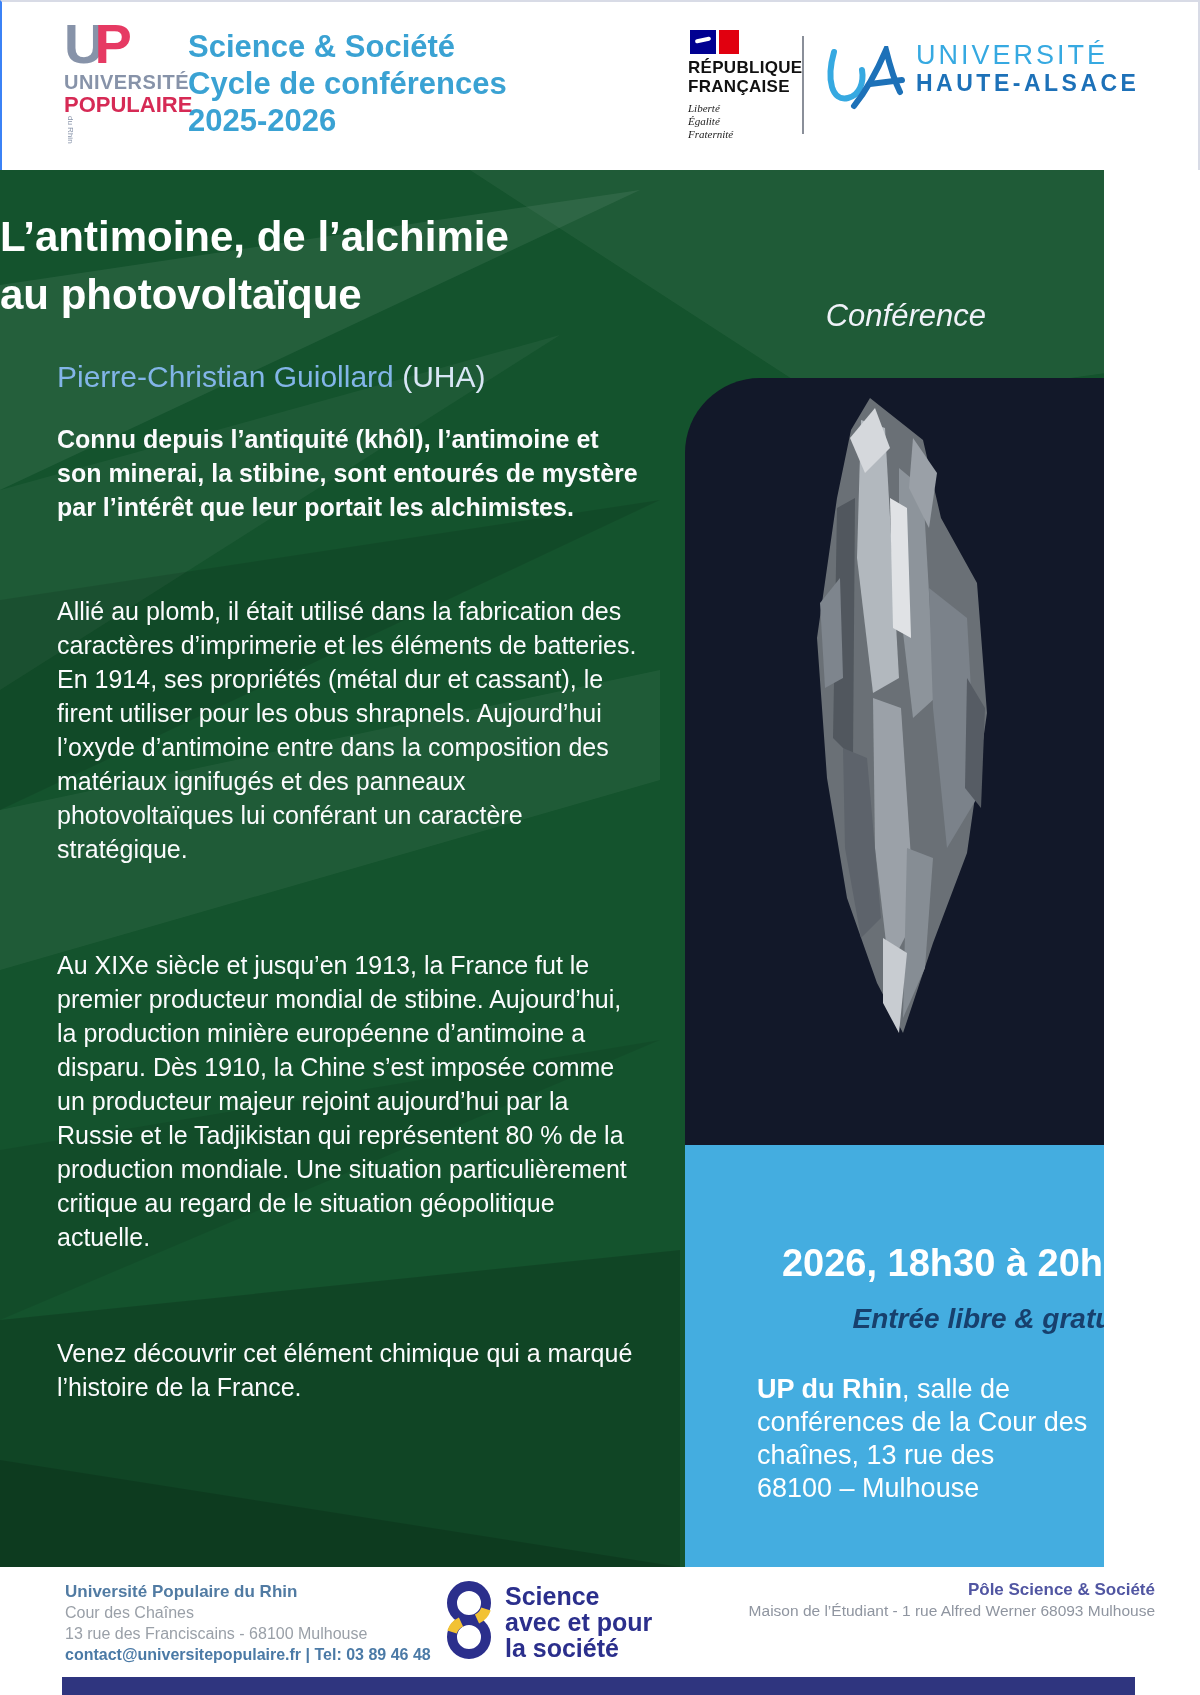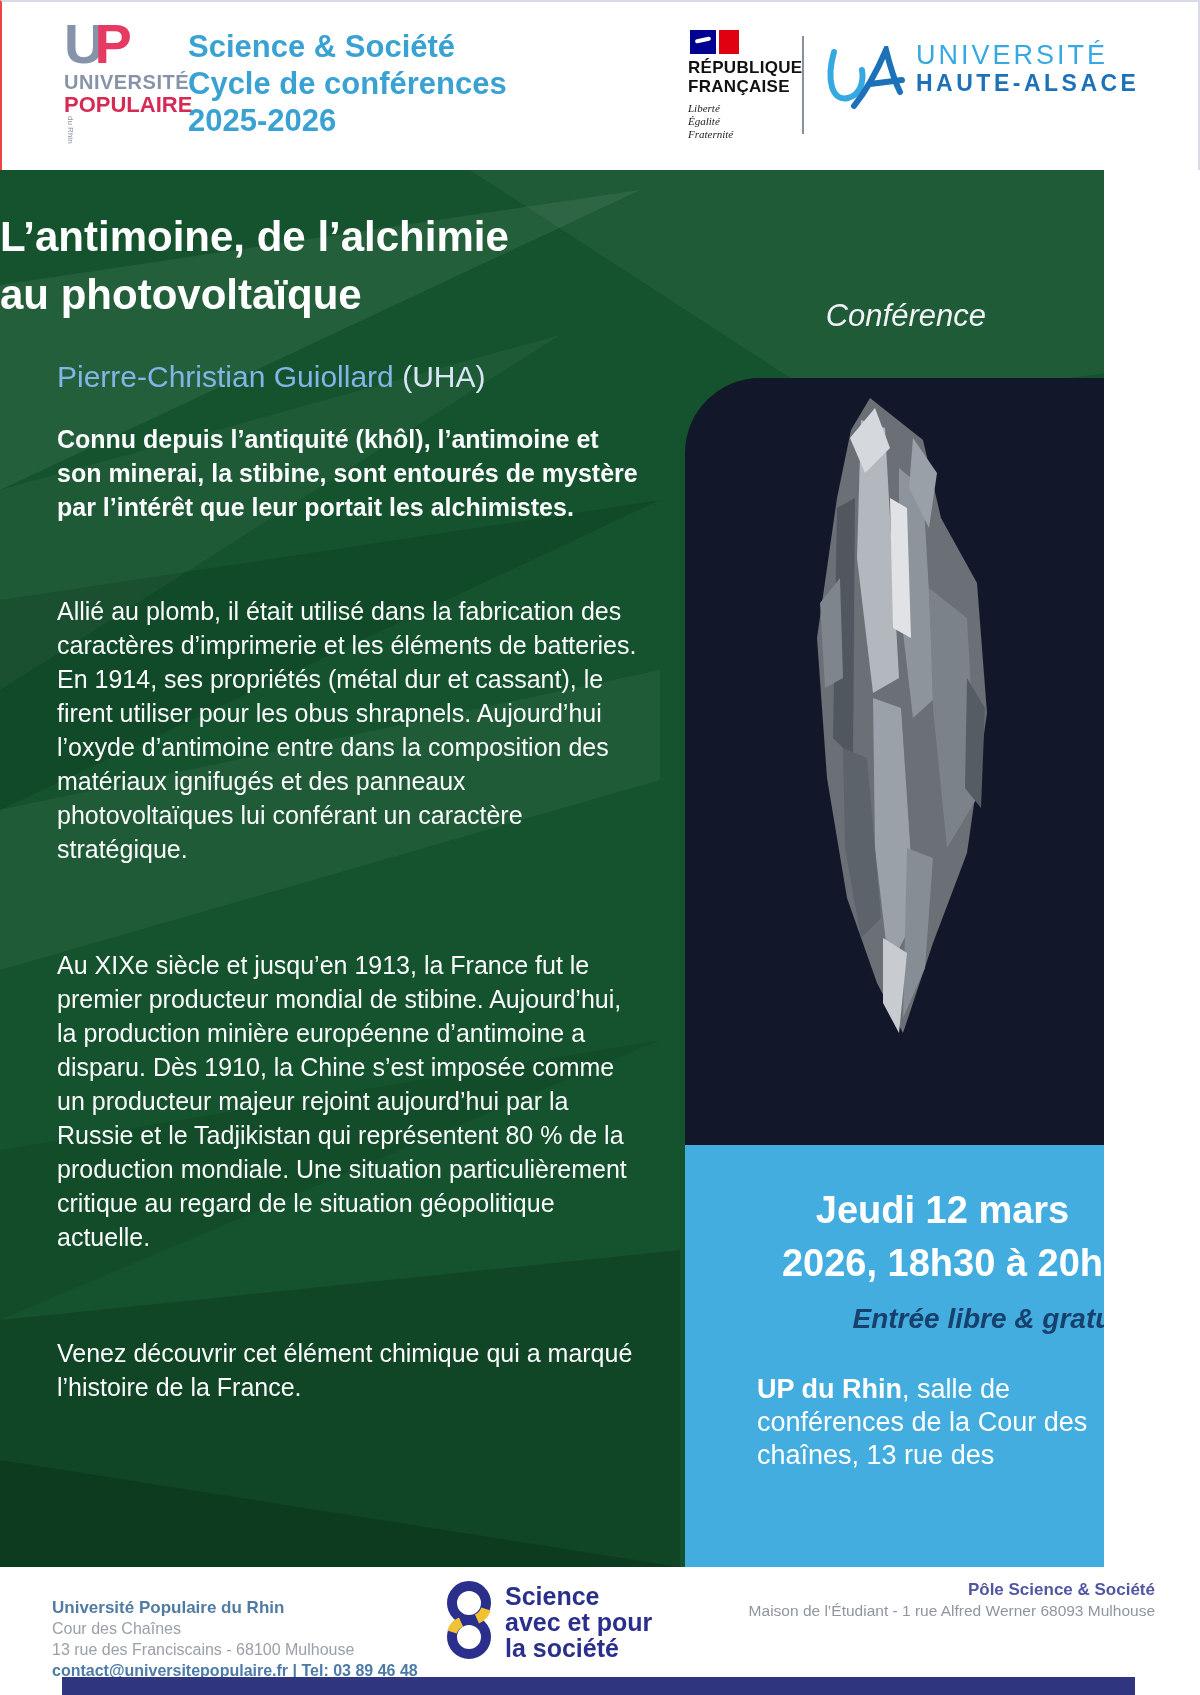--- a/index.html
+++ b/index.html
@@ -1,21 +1,21 @@
 <!DOCTYPE html>
 <html><head>
 <meta charset="utf-8">
 <style>
   html,body{margin:0;padding:0;background:#e9e9ee;}
   .page{position:relative;width:1200px;height:1695px;background:#ffffff;
         font-family:"Liberation Sans", sans-serif;overflow:hidden;margin:0 auto;}
 
   
   .header{position:absolute;left:0;top:0;width:1200px;height:170px;background:#ffffff;
-          border-top:2px solid #d8dbe6;border-left:2px solid #ef4444;border-right:2px solid #d8dbe6;box-sizing:border-box;}
+          border-top:2px solid #d8dbe6;border-left:2px solid #3b82f6;border-right:2px solid #d8dbe6;box-sizing:border-box;}
   .up-logo{position:absolute;left:62px;top:14px;width:120px;}
   .up-glyph{font-weight:800;font-size:56px;line-height:56px;letter-spacing:-10px;}
   .up-glyph .u{color:#8793a9;}
   .up-glyph .p{color:#e63a63;}
   .up-line1{color:#8793a9;font-weight:700;font-size:20px;line-height:21px;letter-spacing:0.5px;}
   .up-line2{color:#d62a55;font-weight:800;font-size:22px;line-height:23px;display:inline-block;vertical-align:top;}
   .up-sub{display:inline-block;writing-mode:vertical-rl;font-size:8px;color:#8793a9;line-height:8px;margin-left:2px;}
   .cycle{position:absolute;left:186px;top:26px;color:#3aa2d3;font-weight:700;font-size:31px;line-height:37px;}
   .rf{position:absolute;left:686px;top:28px;width:110px;}
   .rf-flag{display:flex;gap:3px;margin-left:2px;margin-bottom:4px;}
@@ -61,21 +61,21 @@
 
   .event-box{position:absolute;left:685px;top:975px;width:515px;height:422px;background:#44ade0;color:#fff;}
   .date1{position:absolute;left:0;top:44px;width:100%;text-align:center;font-weight:700;font-size:38px;}
   .date2{position:absolute;left:0;top:97px;width:100%;text-align:center;font-weight:700;font-size:38px;}
   .entry{position:absolute;right:55px;top:158px;color:#17406d;font-style:italic;font-weight:700;font-size:28px;}
   .venue{position:absolute;left:55px;top:228px;font-size:27px;line-height:33px;margin-left:17px;}
   .venue .vb{font-weight:700;}
 
   
   .footer{position:absolute;left:0;top:1567px;width:1200px;height:128px;background:#ffffff;}
-  .f-left{position:absolute;left:52px;top:14px;font-size:16px;line-height:21px;color:#9aa0a8;margin-top:16px;}
+  .f-left{position:absolute;left:65px;top:14px;font-size:16px;line-height:21px;color:#9aa0a8;}
   .f-left .ft{color:#517ba3;font-weight:700;font-size:17px;}
   .f-left .fc{color:#4b7aa6;font-weight:700;}
   .f-center-logo{position:absolute;left:438px;top:10px;}
   .f-center-text{position:absolute;left:505px;top:16px;color:#2b2f8c;font-weight:700;font-size:25px;line-height:26px;}
   .f-right{position:absolute;right:45px;top:12px;text-align:right;font-size:15.5px;line-height:21px;color:#8f95a0;}
   .f-right .ft{color:#5156a2;font-weight:700;font-size:17px;}
   .f-right .fc{color:#5156a2;font-weight:700;}
   .bottom-bar{position:absolute;left:62px;bottom:0;width:1073px;height:18px;background:#2f357f;}
 </style>
 </head>
@@ -169,27 +169,27 @@
         <polygon points="198,560 222,575 214,655 198,625" fill="#c8ccd1"></polygon>
         <polygon points="165,60 190,30 205,70 180,95" fill="#d5d8dc"></polygon>
         <polygon points="228,60 252,95 244,150 224,110" fill="#9aa0a7"></polygon>
         <polygon points="135,225 155,200 158,300 140,310" fill="#7e858d"></polygon>
         <polygon points="282,300 300,330 296,430 280,410" fill="#565c64"></polygon>
         <polygon points="205,120 222,130 226,260 208,250" fill="#e0e2e5"></polygon>
       </svg>
     </div>
 
     <div class="event-box">
-      <div class="date1">Jeudi 12 mars</div>
       <div class="date2">2026, 18h30 à 20h</div>
       <div class="entry">Entrée libre &amp; gratuite</div>
       <div class="venue">
         <div><span class="vb">UP du Rhin</span><span>, salle de</span></div>
         <div>conférences de la Cour des</div>
         <div>chaînes, 13 rue des</div>
+        <div>68100 – Mulhouse</div>
       </div>
     </div>
   </div>
 
   <div class="footer">
     <div class="f-left">
       <div class="ft">Université Populaire du Rhin</div>
       <div>Cour des Chaînes</div>
       <div>13 rue des Franciscains - 68100 Mulhouse</div>
       <div class="fc">contact@universitepopulaire.fr | Tel: 03 89 46 48</div>

